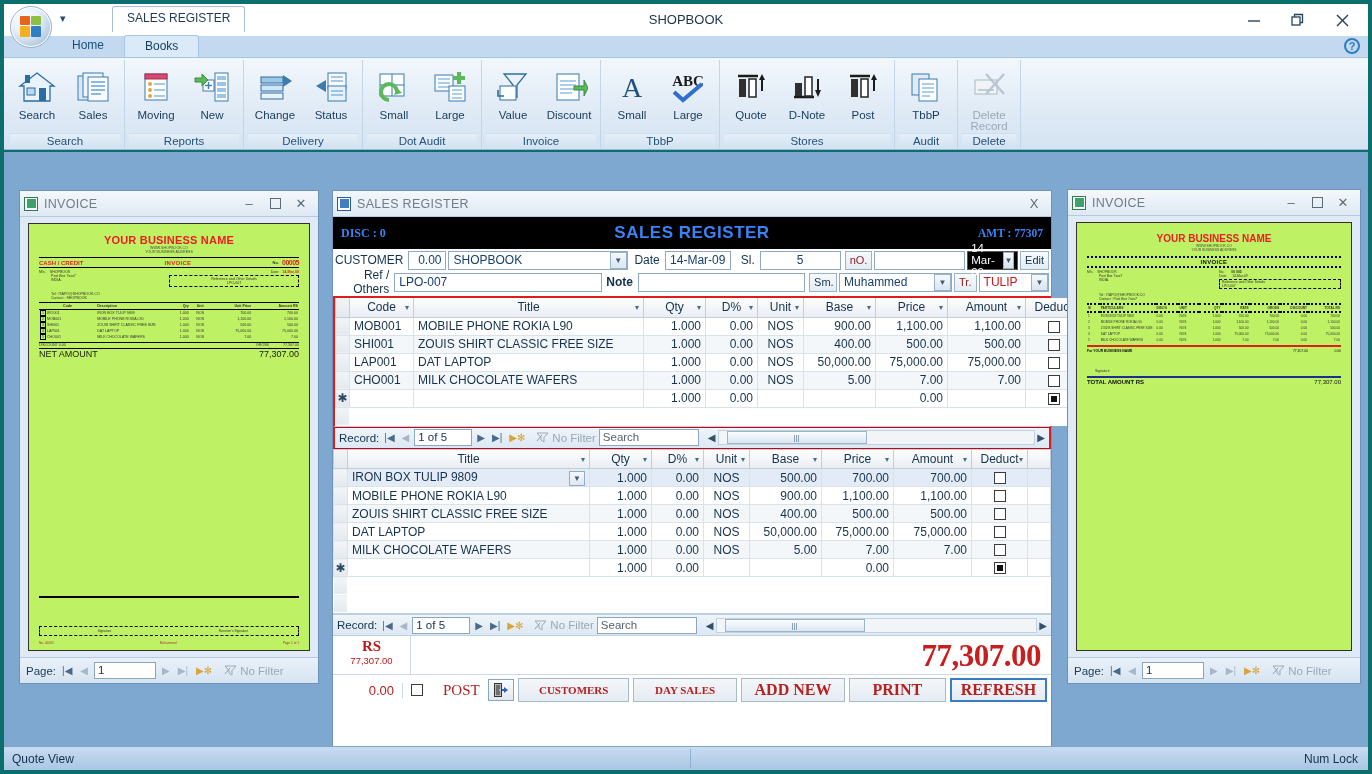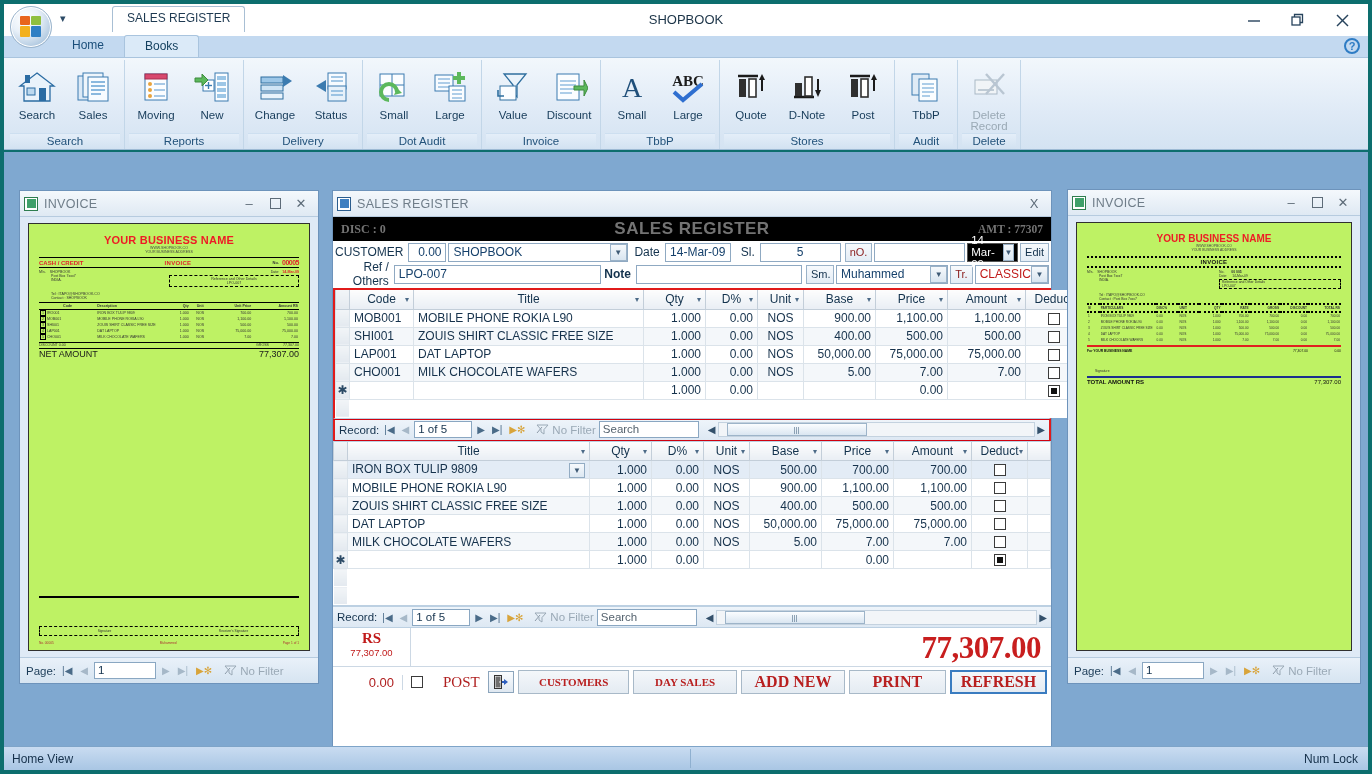--- a/index.html
+++ b/index.html
@@ -188,21 +188,21 @@
   }
   .nofilter{ color:#9aa9b6; display:flex;align-items:center;gap:3px; margin-left:6px;}
 
   
   .biz-name{ text-align:center; color:#ee1c25; font-weight:bold; }
   .dotted-box{ border:1px dashed #000; }
 
   
   #sales-register{ display:flex; flex-direction:column; }
   .sr-black{
-    height:24px; background:#000; color:#737373;
+    height:32px; background:#000; color:#3b82f6;
     display:flex; align-items:center; position:relative;
     flex:0 0 auto;
   }
   .sr-black .disc{ position:absolute; left:8px; font-size:12px; font-weight:bold; font-family:"Liberation Serif",serif;}
   .sr-black .ttl{ flex:1; text-align:center; font-size:17px; font-weight:bold; letter-spacing:.5px;}
   .sr-black .amt{ position:absolute; right:8px; font-size:11.5px; font-weight:bold; font-family:"Liberation Serif",serif;}
 
   .sr-head{ background:#fff; padding:1px 2px 2px 2px; flex:0 0 auto;}
   .hrow{ display:flex; align-items:center; height:20px; margin-bottom:2px;}
   .hlabel{ font-size:12px; color:#13324d; text-align:right; padding-right:5px;}
@@ -832,21 +832,21 @@
           <div class="fld" style="width:262px;">LPO-007</div>
           <div class="hlabel" style="width:44px;font-weight:bold;">Note</div>
           <div class="fld" style="width:210px;"></div>
           <div class="minibtn" style="width:28px;margin-left:4px;text-align:center;color:#14324d;">Sm.</div>
           <div class="fld combo" style="width:142px;margin-left:2px;padding-right:0;">
             <span>Muhammed</span>
             <span class="arw">▼</span>
           </div>
           <div class="minibtn" style="width:26px;margin-left:2px;text-align:center;">Tr.</div>
           <div class="fld combo" style="width:88px;margin-left:2px;padding-right:0;color:#c01919;">
-            <span>CLASSIC</span>
+            <span>TULIP</span>
             <span class="arw">▼</span>
           </div>
         </div>
       </div>
 
       <div class="grid-wrap" style="border-left:2px solid #e01b1b;border-right:2px solid #e01b1b;">
         <table class="grid">
           <colgroup>
             <col style="width:14px">
               <col style="width:64px">
@@ -1314,18 +1314,18 @@
               <line x1="1" y1="9" x2="6" y2="3" stroke="#8c9aa8"></line>
             </svg>
           <span>No Filter</span>
         </span>
       </div>
     </div>
 
   </div>
 
   <div class="statusbar">
-    <span class="sb-left">Home View</span>
+    <span class="sb-left">Quote View</span>
     <span class="sb-div"></span>
     <span class="sb-right">Num Lock</span>
   </div>
 
 </div>
 
 </body></html>

